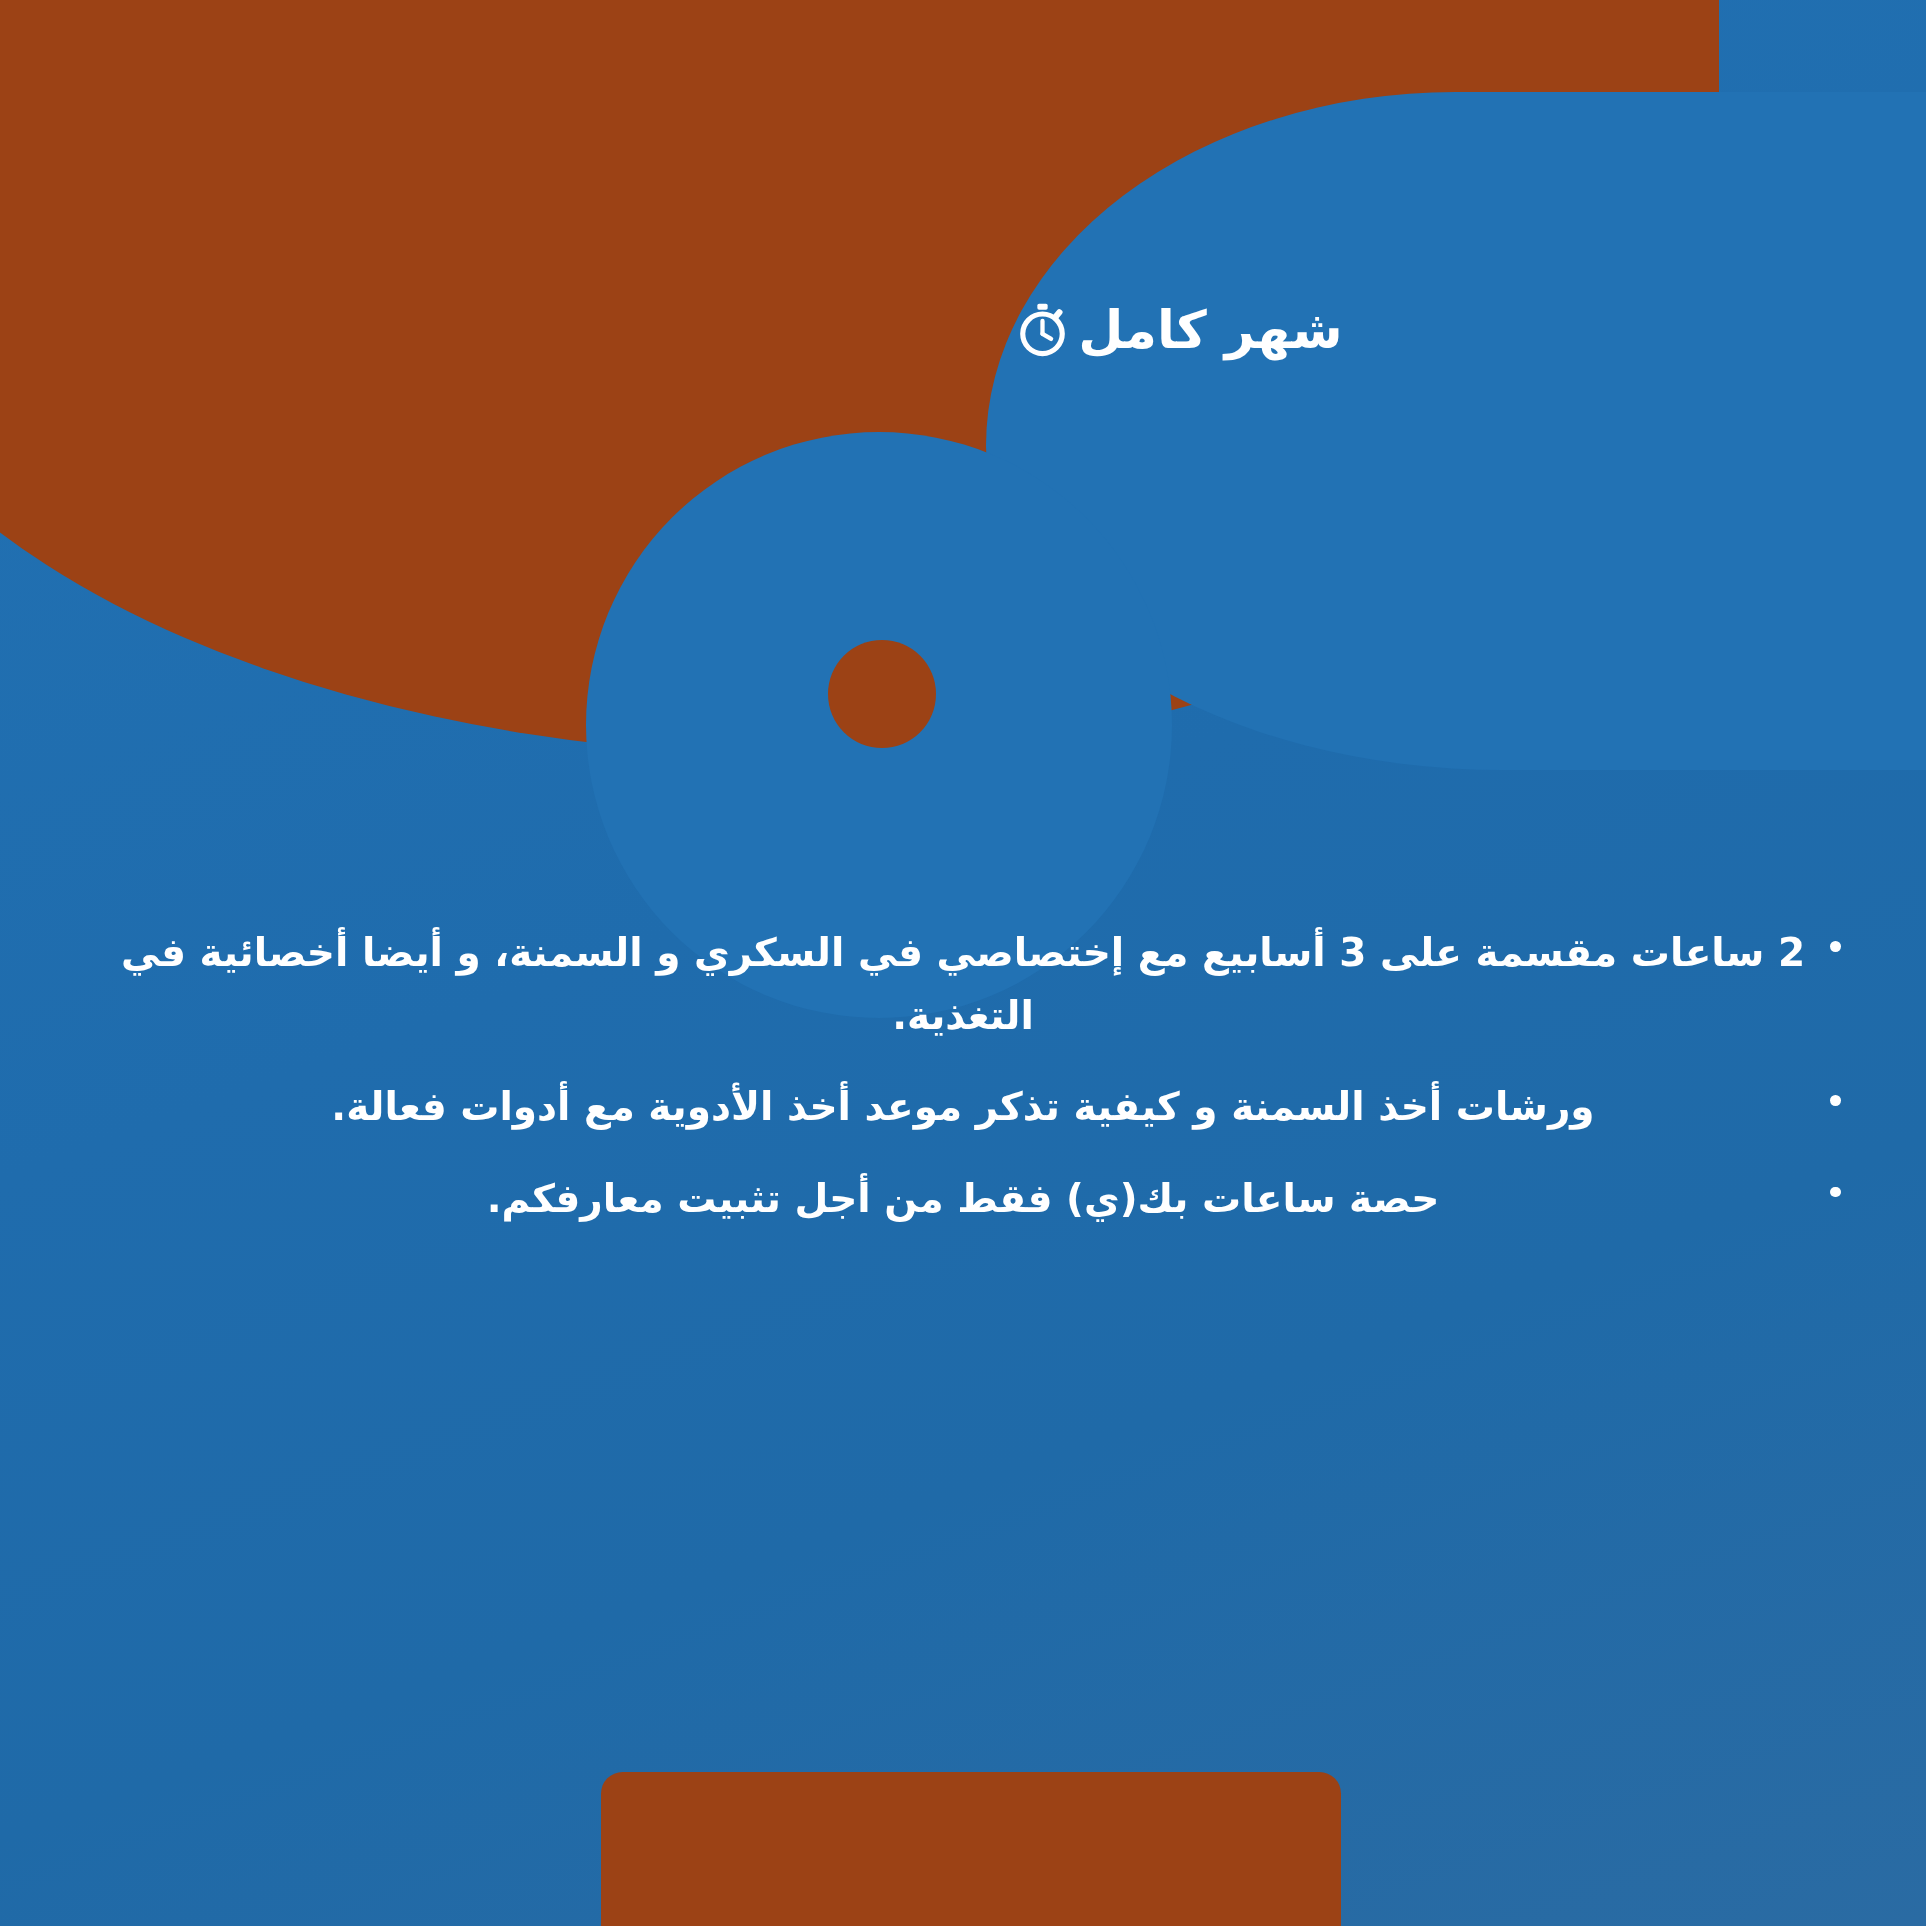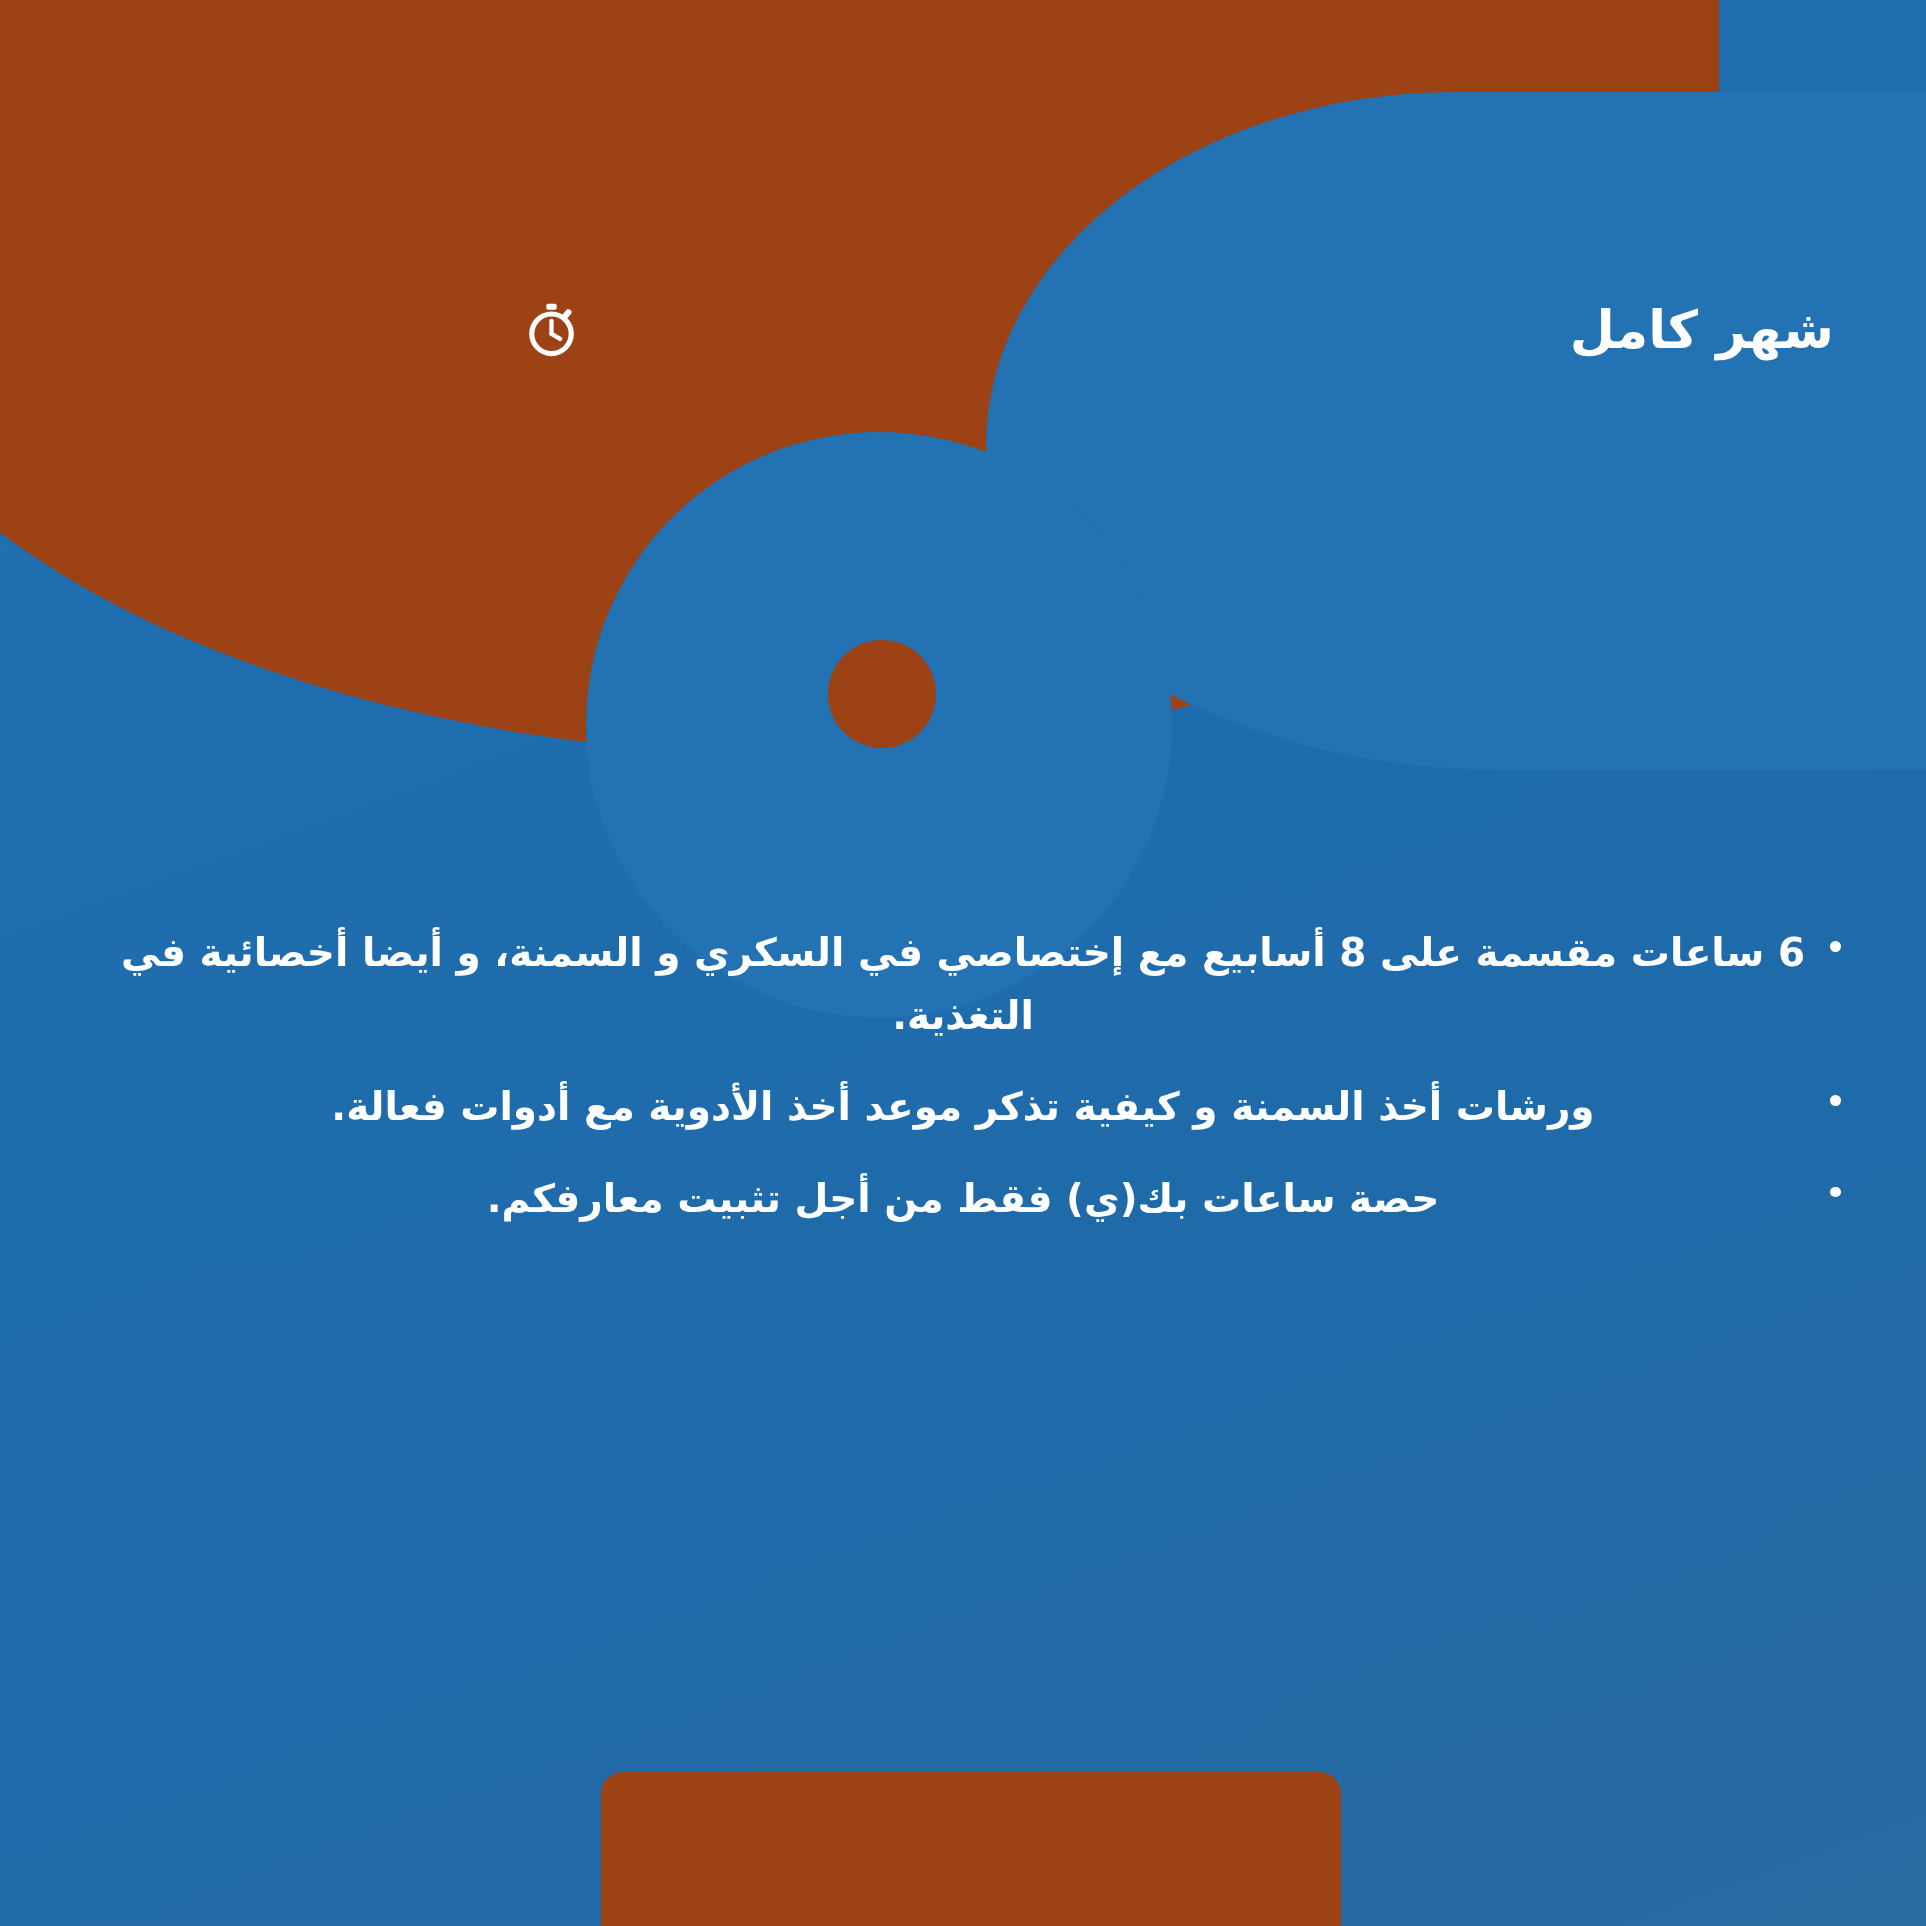--- a/index.html
+++ b/index.html
@@ -89,21 +89,21 @@
     line-height: 1.15;
     letter-spacing: -0.8px;
     margin: 0;
     padding: 0 0 0 370px;
     white-space: nowrap;
     direction: rtl;
   }
   .subtitle-row {
     display: flex;
     flex-direction: row-reverse;
-    justify-content: space-between;
+    justify-content: center;
     align-items: center;
     gap: 8px;
     margin-top: 48px;
     padding-left: 432px;
   }
   .subtitle-text {
     color: #ffffff;
     font-size: 52px;
     font-weight: bold;
     line-height: 1;
@@ -177,21 +177,21 @@
         </svg>
       </span>
       <span class="subtitle-text">شهر كامل</span>
     </div>
   </div>
 
   <div class="content">
     <ul class="bullet-list">
       <li class="bullet-item">
         <span class="dot"></span>
-        <span class="txt">6 ساعات مقسمة على 8  أسابيع مع إختصاصي في السكري  و السمنة، و أيضا أخصائية في التغذية.</span>
+        <span class="txt">2 ساعات مقسمة على 3  أسابيع مع إختصاصي في السكري  و السمنة، و أيضا أخصائية في التغذية.</span>
       </li>
       <li class="bullet-item">
         <span class="dot"></span>
         <span class="txt">ورشات أخذ السمنة و كيفية تذكر موعد أخذ الأدوية مع أدوات فعالة.</span>
       </li>
       <li class="bullet-item">
         <span class="dot"></span>
         <span class="txt">حصة ساعات بك(ي) فقط من أجل تثبيت معارفكم.</span>
       </li>
     </ul>

